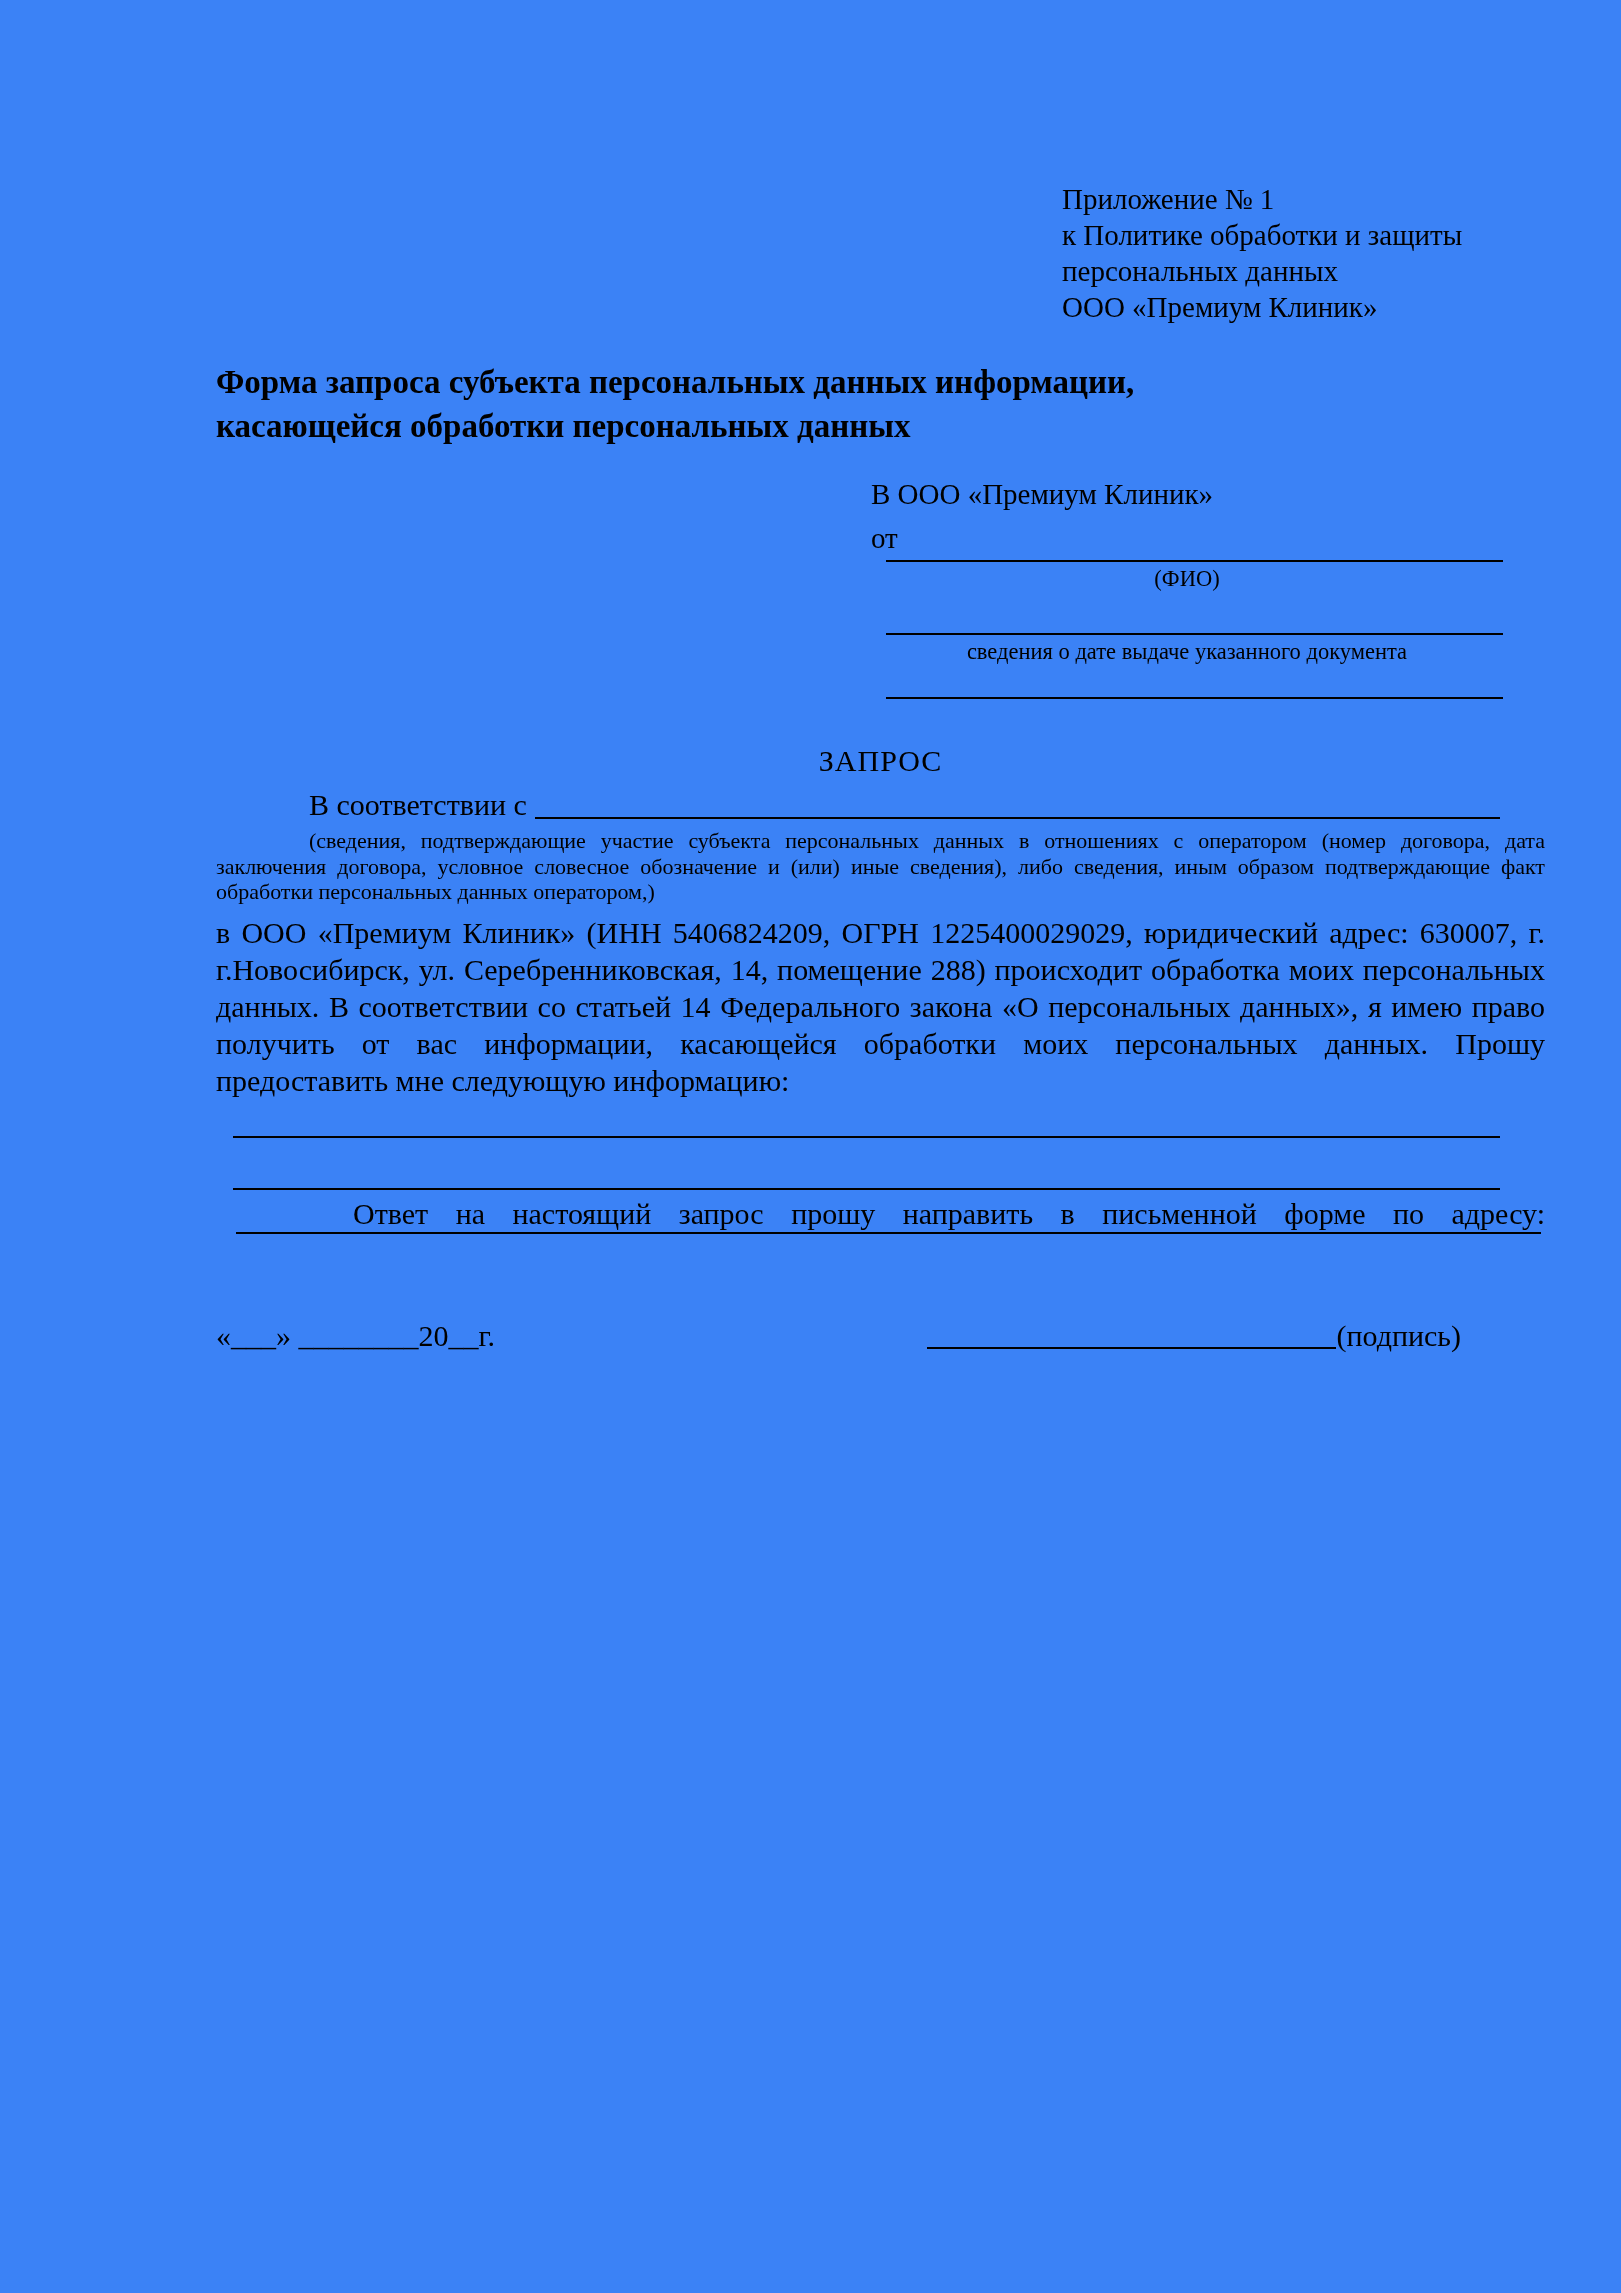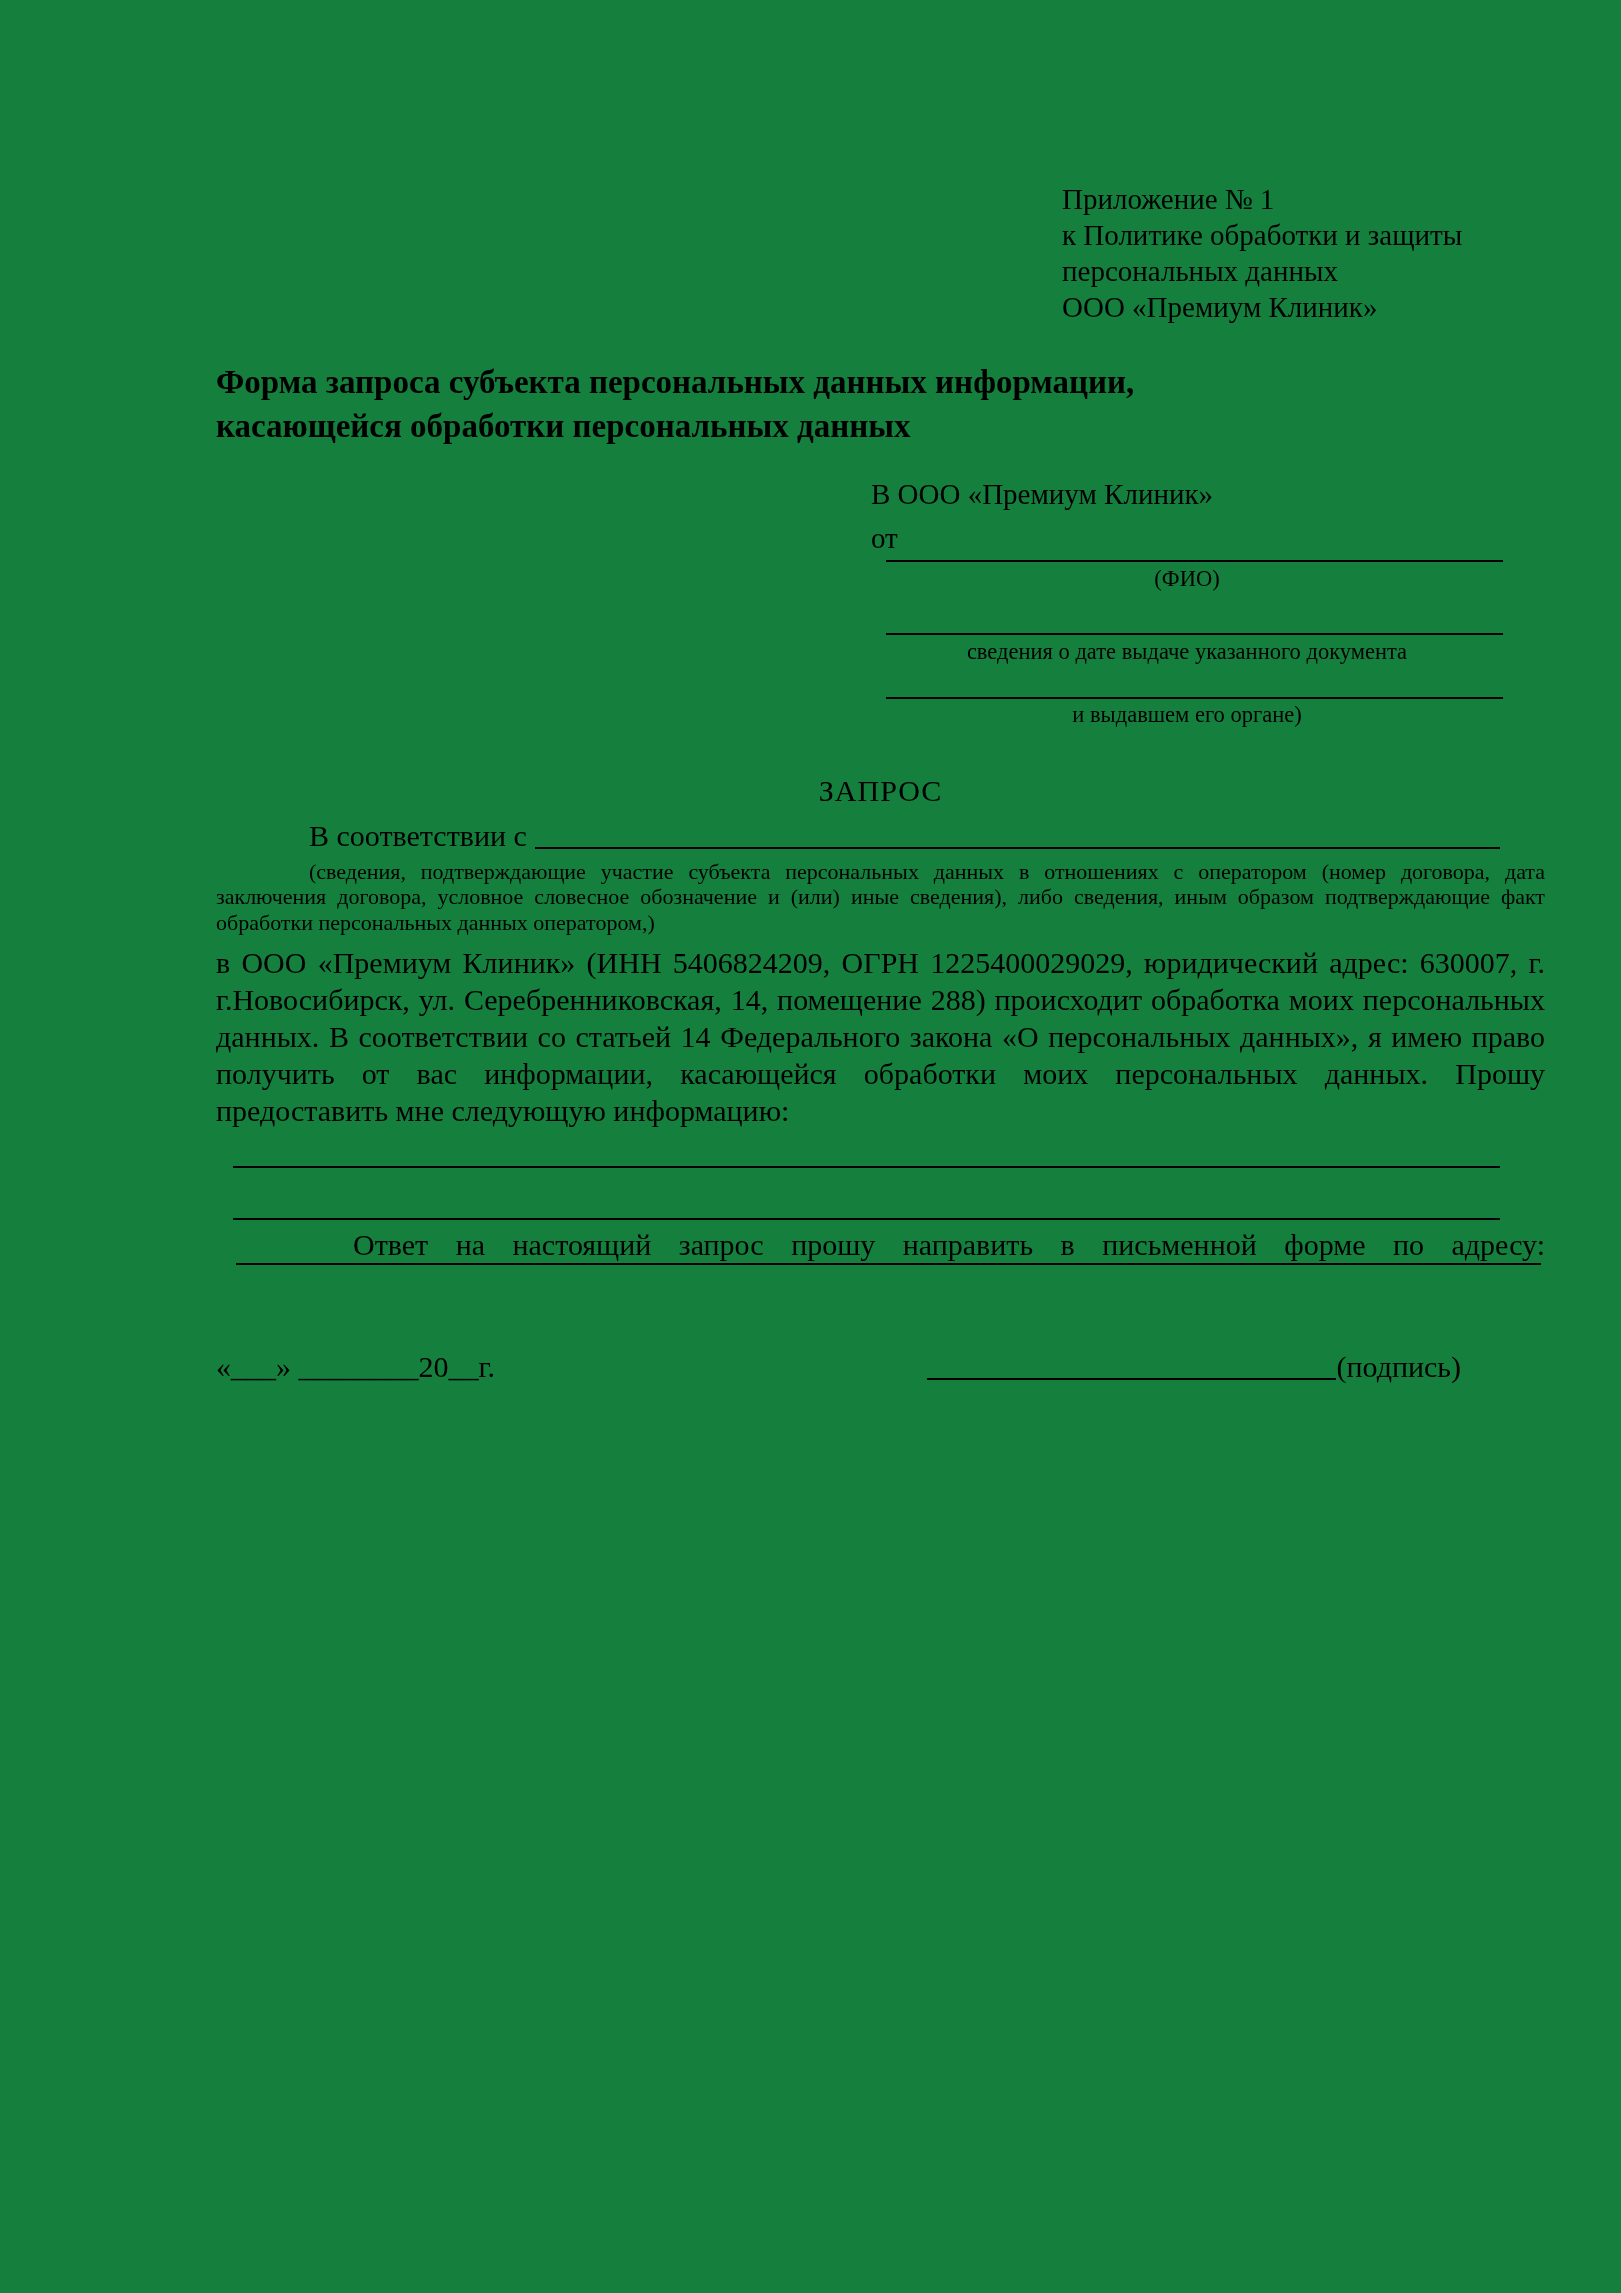--- a/index.html
+++ b/index.html
@@ -7,21 +7,21 @@
   body {
     width: 1621px;
     height: 2294px;
     font-family: "Liberation Serif", "DejaVu Serif", serif;
     color: #000000;
   }
   .page {
     position: relative;
     width: 1621px;
     height: 2294px;
-    background: #15803d;
+    background: #3b82f6;
     overflow: hidden;
   }
   .content { padding: 181px 76px 0 216px; }
 
   
   .annex { margin-left: 846px; font-size: 29px; line-height: 36px; }
 
   
   .title { margin-top: 35px; text-align: left; font-weight: bold; font-size: 33px; line-height: 44px; }
   .title .tline { display: block; }
@@ -94,21 +94,20 @@
       </div>
 
 
       <div class="field f3">
         <div class="field-line"></div>
         <div class="field-caption">сведения о дате выдаче указанного документа</div>
       </div>
 
       <div class="field f4">
         <div class="field-line"></div>
-        <div class="field-caption">и выдавшем его органе)</div>
       </div>
     </div>
 
     <div class="zapros">ЗАПРОС</div>
 
     <div class="accordance">
       <span class="accordance-label">В соответствии с</span>
       <span class="accordance-line"></span>
     </div>
 

